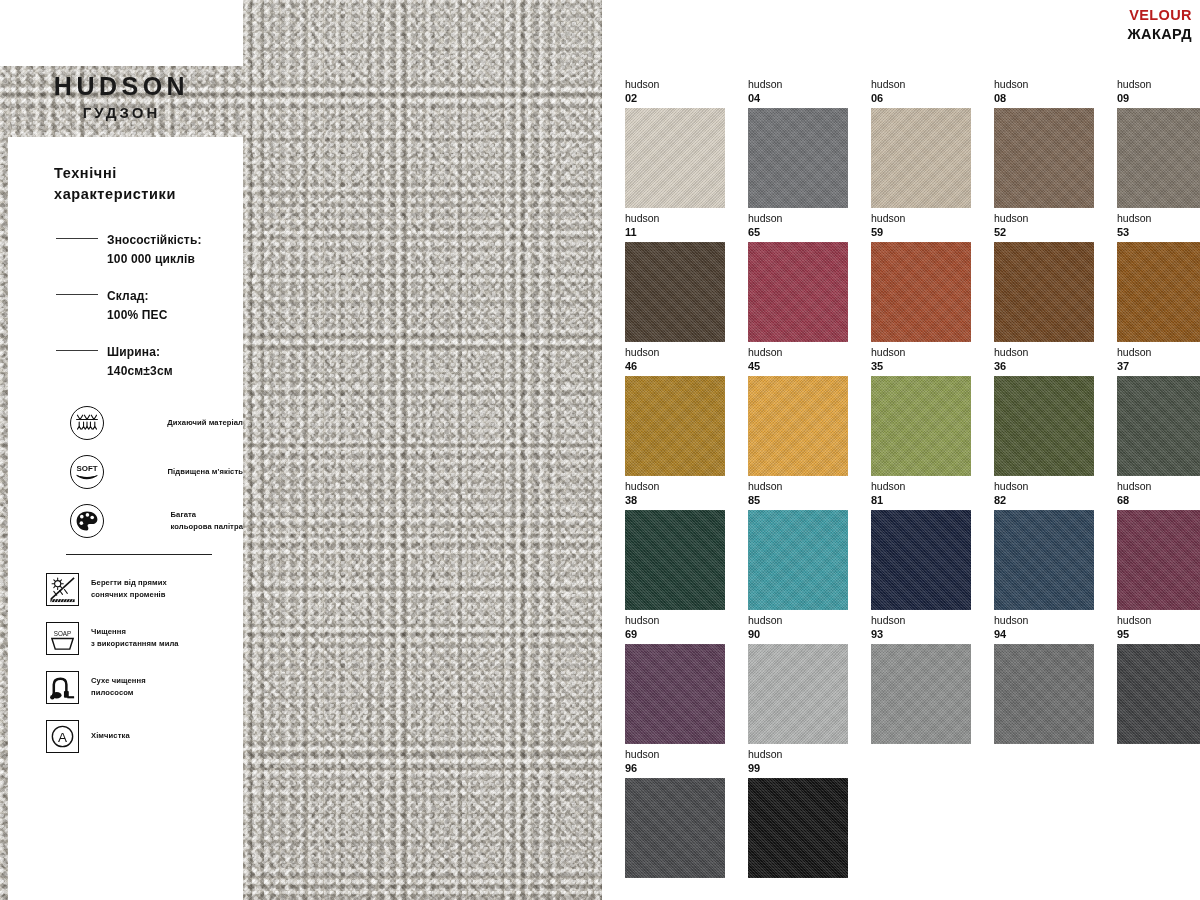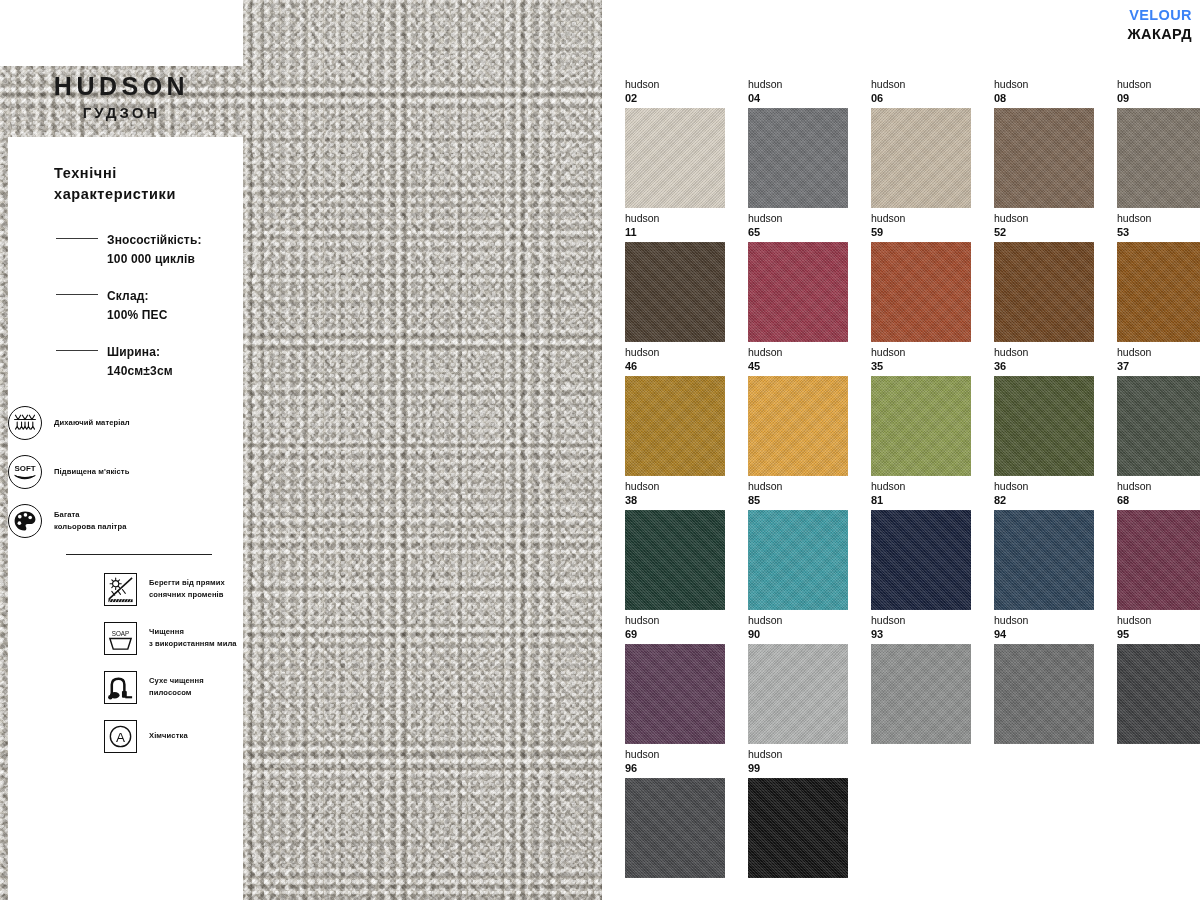--- a/index.html
+++ b/index.html
@@ -114,22 +114,24 @@
     margin-right: 9px;
     flex: none;
   }
   .spec-text { font-size: 12px; font-weight: 700; color: #111; line-height: 1.62; letter-spacing: .15px; }
 
   
   .features { margin-top: 22px; }
   .feature-row {
     display: flex;
     align-items: center;
+    margin-left: 62px;
     margin-bottom: 11px;
     height: 38px;
+    justify-content: space-between;
   }
   .circ-icon {
     width: 34px; height: 34px;
     border: 1.6px solid #111;
     border-radius: 50%;
     flex: none;
     display: flex; align-items: center; justify-content: center;
     margin-right: 12px;
     overflow: hidden;
   }
@@ -138,42 +140,42 @@
   .divider {
     width: 146px; height: 1.4px;
     background: #222;
     margin: 14px 0 14px 58px;
   }
 
   
   .care-row {
     display: flex;
     align-items: center;
-    margin-left: 96px;
+    margin-left: 38px;
     margin-bottom: 9px;
     height: 40px;
   }
   .sq-icon {
     width: 33px; height: 33px;
     border: 1.7px solid #111;
     flex: none;
     display: flex; align-items: center; justify-content: center;
     margin-right: 12px;
     overflow: hidden;
   }
   .care-text { font-size: 7.6px; font-weight: 700; color: #111; line-height: 1.6; letter-spacing: .1px; }
 
   
   .page-header {
     position: absolute;
     right: 8px; top: 6px;
     text-align: right;
     z-index: 4;
   }
-  .hdr-line1 { font-size: 14.5px; font-weight: 700; color: #3b82f6; letter-spacing: .4px; line-height: 1.3; }
+  .hdr-line1 { font-size: 14.5px; font-weight: 700; color: #b91c1c; letter-spacing: .4px; line-height: 1.3; }
   .hdr-line2 { font-size: 14.5px; font-weight: 700; color: #111; letter-spacing: .4px; line-height: 1.3; }
 
   
   .swatch-grid {
     position: absolute;
     left: 625px; top: 78px;
     width: 560px;
     z-index: 4;
   }
   .swatch-row { display: flex; height: 134px; }

